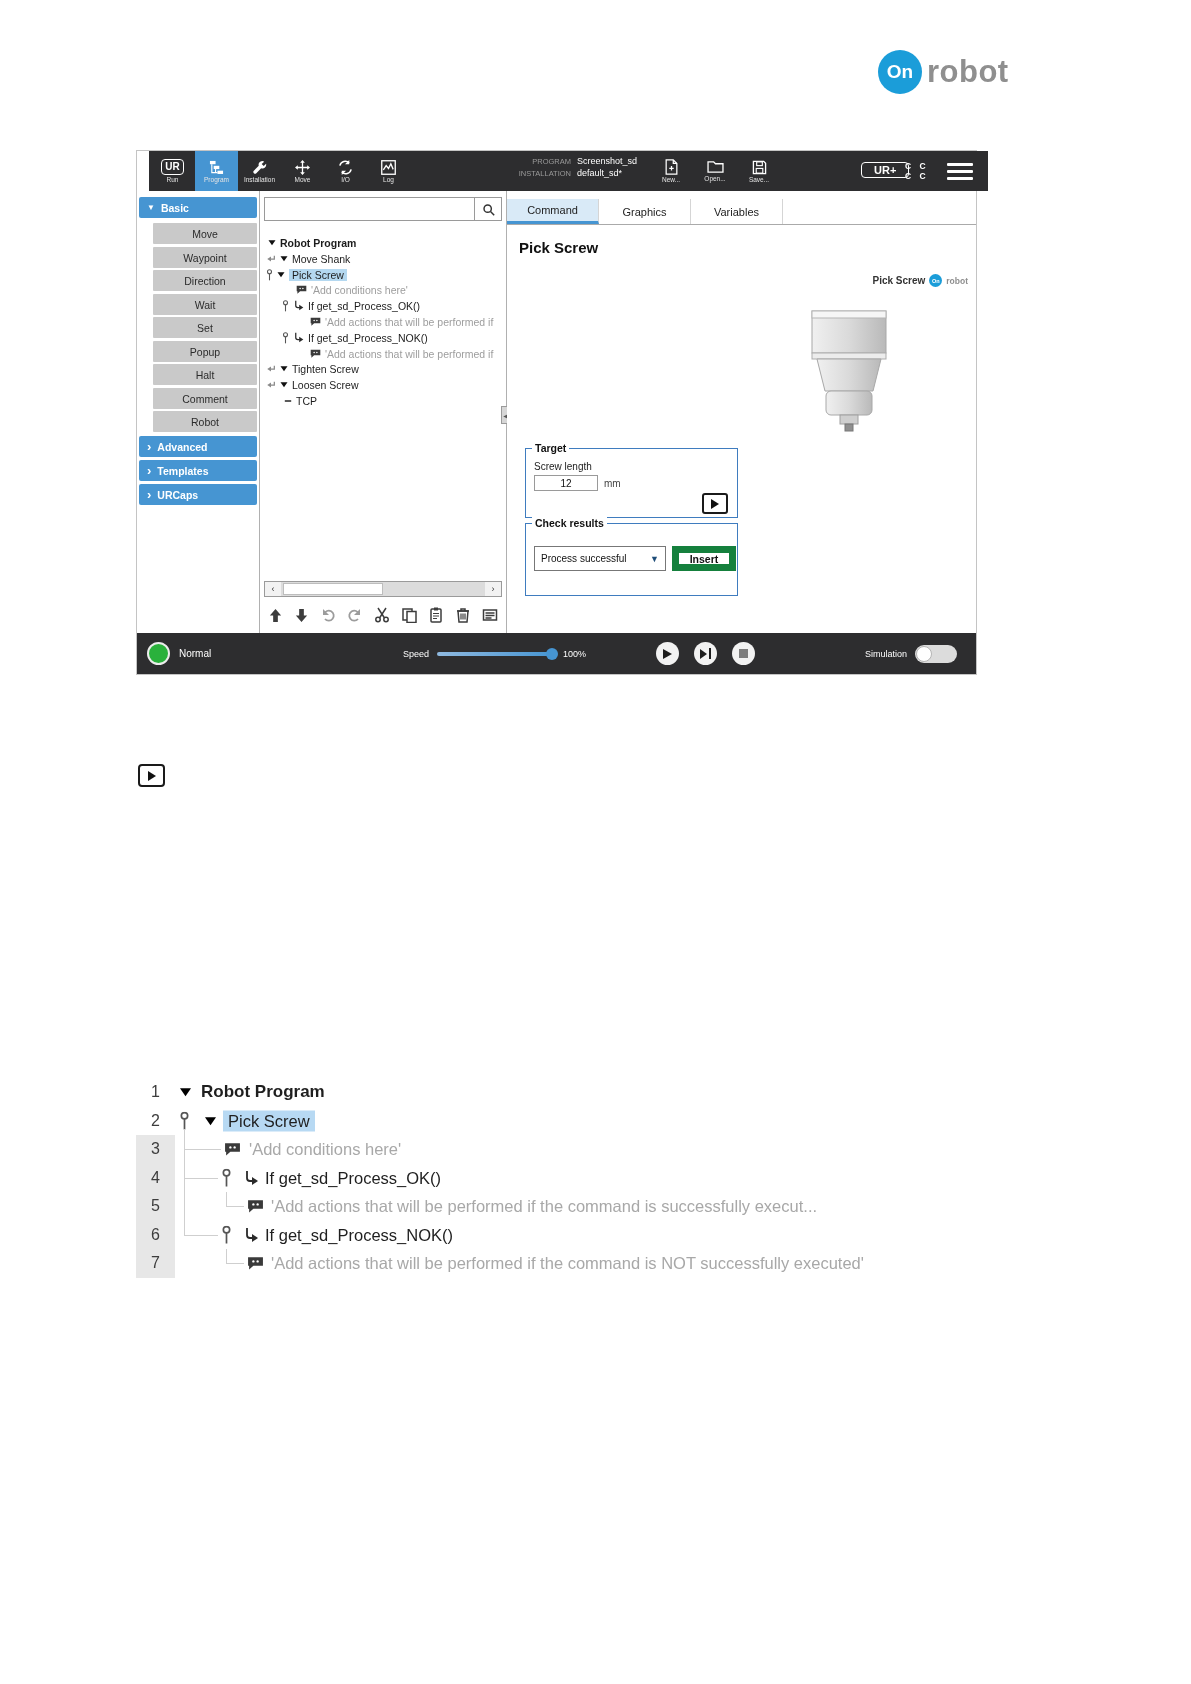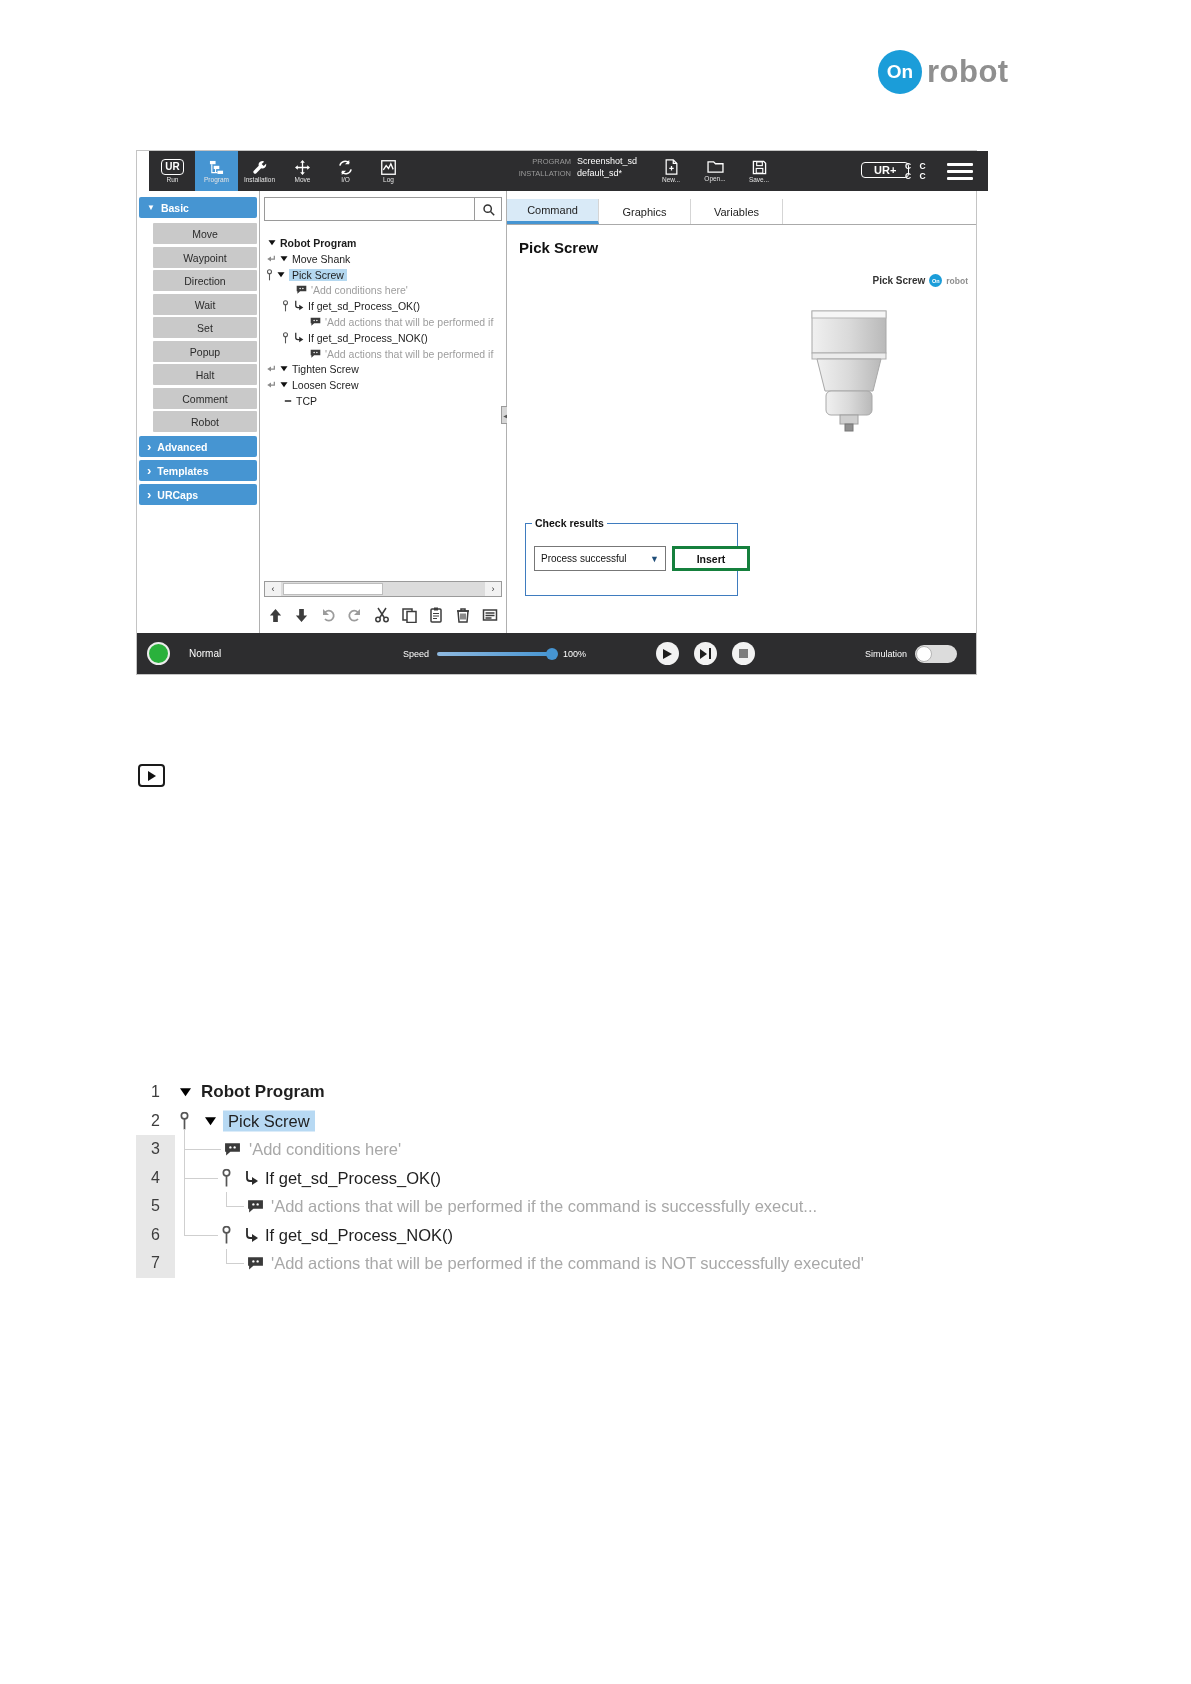--- a/index.html
+++ b/index.html
@@ -65,25 +65,25 @@
   .device{position:absolute;left:286px;top:118px;}
   .fbox{position:absolute;border:1px solid #3f7cbf;background:#fff;box-sizing:border-box;}
   .flegend{position:absolute;top:-7px;left:6px;background:#fff;padding:0 3px;font-size:10.5px;font-weight:bold;color:#111;}
   .tlabel{position:absolute;left:8px;top:12px;font-size:10px;color:#222;}
   .tinput{position:absolute;left:8px;top:26px;width:64px;height:16px;border:1px solid #9a9a9a;font-size:10px;color:#111;display:flex;align-items:center;justify-content:center;box-sizing:border-box;background:#fff;}
   .tunit{position:absolute;left:78px;top:29px;font-size:10px;color:#444;}
   .pbtn{position:absolute;width:26px;height:21px;border:2px solid #1a1a1a;border-radius:3px;background:#fff;display:flex;align-items:center;justify-content:center;box-sizing:border-box;}
   .tri{width:0;height:0;border-top:5px solid transparent;border-bottom:5px solid transparent;border-left:8px solid #111;}
   .dropdown{position:absolute;left:8px;top:22px;width:132px;height:25px;border:1px solid #777;background:#fff;display:flex;align-items:center;justify-content:space-between;padding:0 6px;font-size:10px;color:#111;box-sizing:border-box;}
   .dropdown .dcar{font-size:9px;color:#1f4e79;}
-  .insert-btn{position:absolute;left:146px;top:22px;width:78px;height:25px;border:3px solid #15803d;background:#fff;display:flex;align-items:center;justify-content:center;font-size:10.5px;font-weight:bold;color:#111;box-sizing:border-box;}
+  .insert-btn{position:absolute;left:146px;top:22px;width:64px;height:25px;border:7px solid #15803d;background:#fff;display:flex;align-items:center;justify-content:center;font-size:10.5px;font-weight:bold;color:#111;box-sizing:border-box;}
 
   
   .footbar{position:absolute;left:0;top:482px;width:839px;height:41px;background:#2d2d2f;}
-  .fstatus{position:absolute;left:10px;top:0;height:41px;display:flex;align-items:center;gap:19px;}
+  .fstatus{position:absolute;left:10px;top:0;height:41px;display:flex;align-items:center;gap:9px;}
   .gdot{width:19px;height:19px;border-radius:50%;background:#2ab13c;border:2px solid #ececec;box-sizing:content-box;}
   .fstatus .st{color:#fff;font-size:10px;}
   .fspeed{position:absolute;left:266px;top:0;height:41px;display:flex;align-items:center;gap:8px;color:#fff;font-size:9px;}
   .strack{position:relative;width:118px;height:4px;border-radius:2px;background:linear-gradient(to right,#8fb9e0,#4695d2);}
   .sknob{position:absolute;right:-3px;top:50%;transform:translateY(-50%);width:12px;height:12px;border-radius:50%;background:#4695d2;}
   .ftrans{position:absolute;left:519px;top:9px;display:flex;gap:15px;}
   .cbtn{width:23px;height:23px;border-radius:50%;background:#f2f2f2;display:flex;align-items:center;justify-content:center;}
   .tri2{width:0;height:0;border-top:5.5px solid transparent;border-bottom:5.5px solid transparent;border-left:9px solid #1d1d1d;}
   .bar2{width:2.5px;height:11px;background:#1d1d1d;margin-left:2px;}
   .sq2{width:9px;height:9px;background:#7d7d7d;}
@@ -521,20 +521,31 @@
         </defs>
         <rect x="19" y="2" width="74" height="42" fill="url(#gm)" stroke="#a8a8a8"></rect>
         <rect x="19" y="2" width="74" height="7" fill="#f6f6f6" stroke="#b5b5b5"></rect>
         <rect x="19" y="44" width="74" height="6" fill="#ececec" stroke="#adadad"></rect>
         <path d="M24 50h64l-8 32H32z" fill="url(#gm)" stroke="#a8a8a8"></path>
         <rect x="33" y="82" width="46" height="24" rx="5" fill="url(#gm)" stroke="#a8a8a8"></rect>
         <rect x="47" y="106" width="18" height="9" fill="#cfcfcf" stroke="#a0a0a0"></rect>
         <rect x="52" y="115" width="8" height="7" fill="#8f8f8f" stroke="#777"></rect>
       </svg>
 
+      <div class="fbox" style="left:18px;top:257px;width:213px;height:70px">
+        <span class="flegend">Target</span>
+        <span class="tlabel">Screw length</span>
+        <div class="tinput">
+            <span>12</span>
+          </div>
+        <span class="tunit">mm</span>
+        <div class="pbtn" style="left:176px;top:44px">
+            <div class="tri"></div>
+          </div>
+      </div>
 
       <div class="fbox" style="left:18px;top:332px;width:213px;height:73px">
         <span class="flegend">Check results</span>
         <div class="dropdown">
           <span>Process successful</span>
           <span class="dcar">▼</span>
         </div>
         <div class="insert-btn">
             <span>Insert</span>
           </div>

